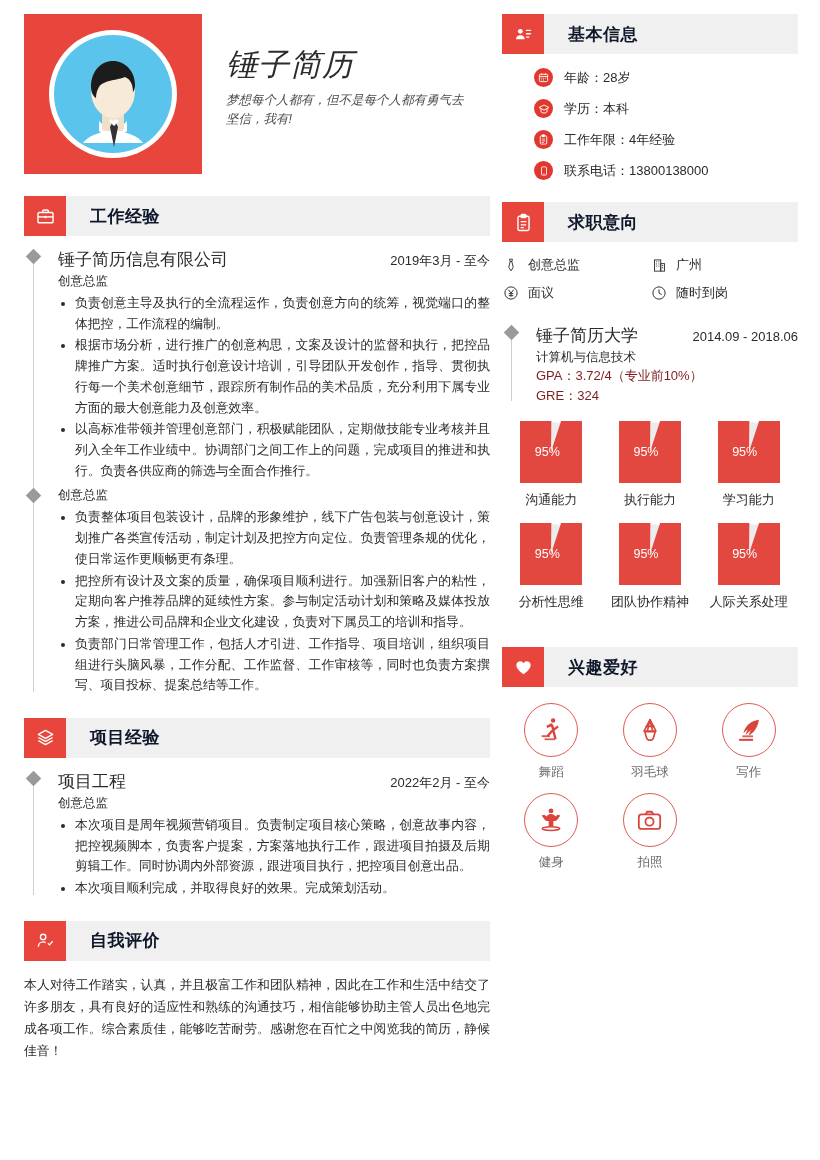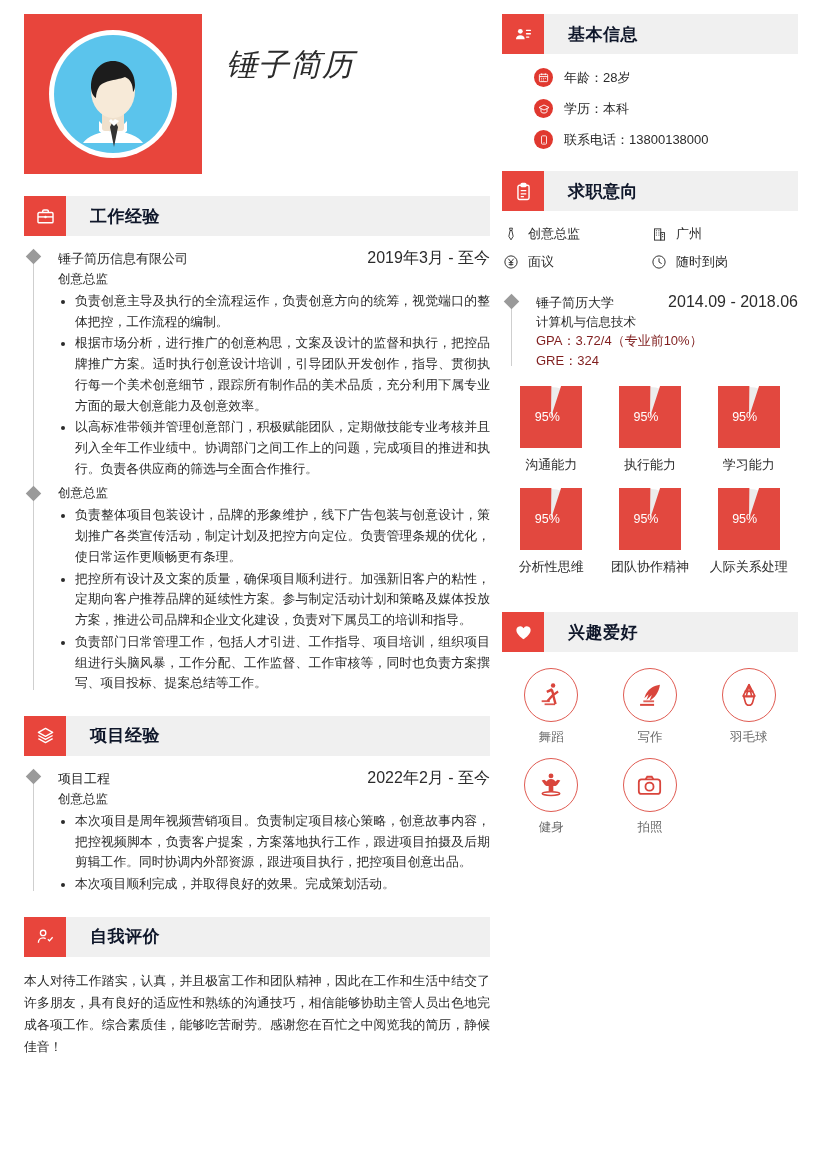--- a/index.html
+++ b/index.html
@@ -34,22 +34,22 @@
              font-size:17px;font-weight:bold;color:#0f172a;letter-spacing:.5px;}
 
   
   .tl{position:relative;padding-left:34px;margin-top:12px;}
   .tl:before{content:"";position:absolute;left:9px;top:8px;bottom:4px;width:1px;background:#cfcfcf;}
   .tl-item{position:relative;margin-bottom:6px;}
   .tl-item:last-child{margin-bottom:0;}
   .tl-item:before{content:"";position:absolute;left:-30px;top:3px;width:11px;height:11px;
                   background:#9a9a9a;transform:rotate(45deg);}
   .tl-row{display:flex;justify-content:space-between;align-items:baseline;}
-  .tl-org{font-size:13px;color:#2b2b2b;}
-  .tl-date{font-size:16px;color:#2b2b2b;white-space:nowrap;}
+  .tl-org{font-size:17px;color:#2b2b2b;}
+  .tl-date{font-size:13px;color:#2b2b2b;white-space:nowrap;}
   .tl-role{font-size:12.5px;color:#2b2b2b;margin-top:2px;}
   .tl-list{margin:3px 0 0 0;padding-left:17px;}
   .tl-list li{font-size:12.8px;line-height:1.62;color:#2b2b2b;margin-bottom:1px;text-align:justify;}
   .tl-list li::marker{font-size:12px;}
 
   .para{font-size:12.8px;line-height:1.72;color:#2b2b2b;text-align:justify;margin-top:13px;}
 
   
   .info-list{margin-top:14px;}
   .info-row{display:flex;align-items:flex-end;margin-bottom:12px;padding-left:32px;}
@@ -108,20 +108,21 @@
               <path d="M37 52c0-16 10-26 22-26s22 10 22 24c0 3-1 6-2 7 0-8-3-13-8-15-6 3-22 3-26 10-2 3-3 7-3 11-3-2-5-6-5-11z" fill="#1c1c1c"></path>
               <path d="M58 88 L62 88 L64 92 L60 112 L56 92 Z" fill="#333333"></path>
               <path d="M55 86 L60 91 L65 86 L61 84 L59 86 L57 84 Z" fill="#ffffff"></path>
             </g>
           </svg>
           </span>
         </div>
       </div>
       <div class="hero-text">
         <div class="hero-name">锤子简历</div>
+        <div class="hero-tag">梦想每个人都有，但不是每个人都有勇气去坚信，我有!</div>
       </div>
     </div>
 
     <div class="sec-head">
       <div class="sec-ico">
         <svg width="19" height="19" viewBox="0 0 24 24" fill="none" stroke="#fff" stroke-width="1.8">
           <rect x="2.5" y="7" width="19" height="13" rx="1.5"></rect>
           <path d="M8.5 7V5.2a1.5 1.5 0 0 1 1.5-1.5h4a1.5 1.5 0 0 1 1.5 1.5V7"></path>
           <path d="M2.5 12.5h19"></path>
             <circle cx="12" cy="12.5" r="1.6" fill="#fff" stroke="none"></circle>
@@ -215,20 +216,30 @@
         <div class="info-txt">年龄：28岁</div>
       </div>
       <div class="info-row">
         <div class="info-ico">
           <svg width="12" height="12" viewBox="0 0 24 24" fill="none" stroke="#fff" stroke-width="1.9" stroke-linejoin="round">
             <path d="M12 4 22 9l-10 5L2 9z"></path>
               <path d="M6 11.5V17c0 1.8 2.7 3 6 3s6-1.2 6-3v-5.5"></path>
           </svg>
         </div>
         <div class="info-txt">学历：本科</div>
+      </div>
+      <div class="info-row">
+        <div class="info-ico">
+          <svg width="11" height="11" viewBox="0 0 24 24" fill="none" stroke="#fff" stroke-width="2">
+            <rect x="5" y="4" width="14" height="18" rx="2"></rect>
+            <rect x="9" y="1.8" width="6" height="4" rx="1.2" fill="#fff"></rect>
+            <path d="M8.5 11h7M8.5 15h7M8.5 18.5h4" stroke-width="1.7"></path>
+          </svg>
+        </div>
+        <div class="info-txt">工作年限：4年经验</div>
       </div>
       <div class="info-row">
         <div class="info-ico">
           <svg width="10" height="12" viewBox="0 0 24 24" fill="none" stroke="#fff" stroke-width="2">
             <rect x="6" y="2" width="12" height="20" rx="2.5"></rect>
               <path d="M10.5 18.6h3" stroke-width="1.8"></path>
           </svg>
         </div>
         <div class="info-txt">联系电话：13800138000</div>
       </div>
@@ -374,37 +385,37 @@
             <circle cx="13.8" cy="3.8" r="1.9"></circle>
             <path d="M12.4 6.3 8 8.4l.8 1.9 3.2-1.3.9 2.3-4.6 5.2 1.5 1.3 3.5-3.9 1.6 6.2 2-.5-1.9-7.2 3.6-2.5-1-1.7-2.9 2-.9-2.6z"></path>
             <path d="M4 16.5h7v1.6H4z" opacity=".9"></path>
             <path d="M6.5 19.2h9v1.5h-9z" opacity=".9"></path>
           </svg>
         </div>
         <div class="hobby-name">舞蹈</div>
       </div>
       <div class="hobby">
         <div class="hobby-circle">
+          <svg width="26" height="26" viewBox="0 0 24 24" fill="none" stroke="#d9453c" stroke-width="1.5" stroke-linejoin="round">
+            <path d="M12 2.5 6.5 13h11z"></path>
+            <path d="M9.6 12.8 12 2.5l2.4 10.3M7.9 8.7h8.2"></path>
+            <path d="M7.2 13.6h9.6l-1.6 5.6c-.4 1.4-1.8 2.3-3.2 2.3s-2.8-.9-3.2-2.3z"></path>
+          </svg>
+        </div>
+        <div class="hobby-name">羽毛球</div>
+      </div>
+      <div class="hobby">
+        <div class="hobby-circle">
           <svg width="28" height="28" viewBox="0 0 24 24" fill="#d9453c">
             <path d="M20.5 3.2c-5 .6-9.3 3.4-11.6 7.3-.9 1.6-1.4 3.1-1.7 4.3l3.6-3.5-1.8 4.9 4.6-4.1-2 4.7c4.5-2.3 8.1-7.2 8.9-13.6z"></path>
             <path d="M3.5 19.6h12v1.7h-12z"></path>
             <path d="M6.3 16.6h9.2v1.6H6.3z" opacity=".85"></path>
           </svg>
         </div>
         <div class="hobby-name">写作</div>
-      </div>
-      <div class="hobby">
-        <div class="hobby-circle">
-          <svg width="26" height="26" viewBox="0 0 24 24" fill="none" stroke="#d9453c" stroke-width="1.5" stroke-linejoin="round">
-            <path d="M12 2.5 6.5 13h11z"></path>
-            <path d="M9.6 12.8 12 2.5l2.4 10.3M7.9 8.7h8.2"></path>
-            <path d="M7.2 13.6h9.6l-1.6 5.6c-.4 1.4-1.8 2.3-3.2 2.3s-2.8-.9-3.2-2.3z"></path>
-          </svg>
-        </div>
-        <div class="hobby-name">羽毛球</div>
       </div>
       <div class="hobby">
         <div class="hobby-circle">
           <svg width="28" height="28" viewBox="0 0 24 24" fill="#d9453c">
             <circle cx="12" cy="4.2" r="2.1"></circle>
             <path d="M12 6.8c-2 0-3.2 1-3.6 2.2L6.2 7.4 4 8.2l2.6 3.5c.6.8 1.5 1.2 2.4 1.2h1v4.6h4v-4.6h1c.9 0 1.8-.4 2.4-1.2L20 8.2l-2.2-.8-2.2 1.6c-.4-1.2-1.6-2.2-3.6-2.2z"></path>
             <ellipse cx="12" cy="19.3" rx="7.5" ry="1.6" fill="none" stroke="#d9453c" stroke-width="1.3"></ellipse>
           </svg>
         </div>
         <div class="hobby-name">健身</div>

